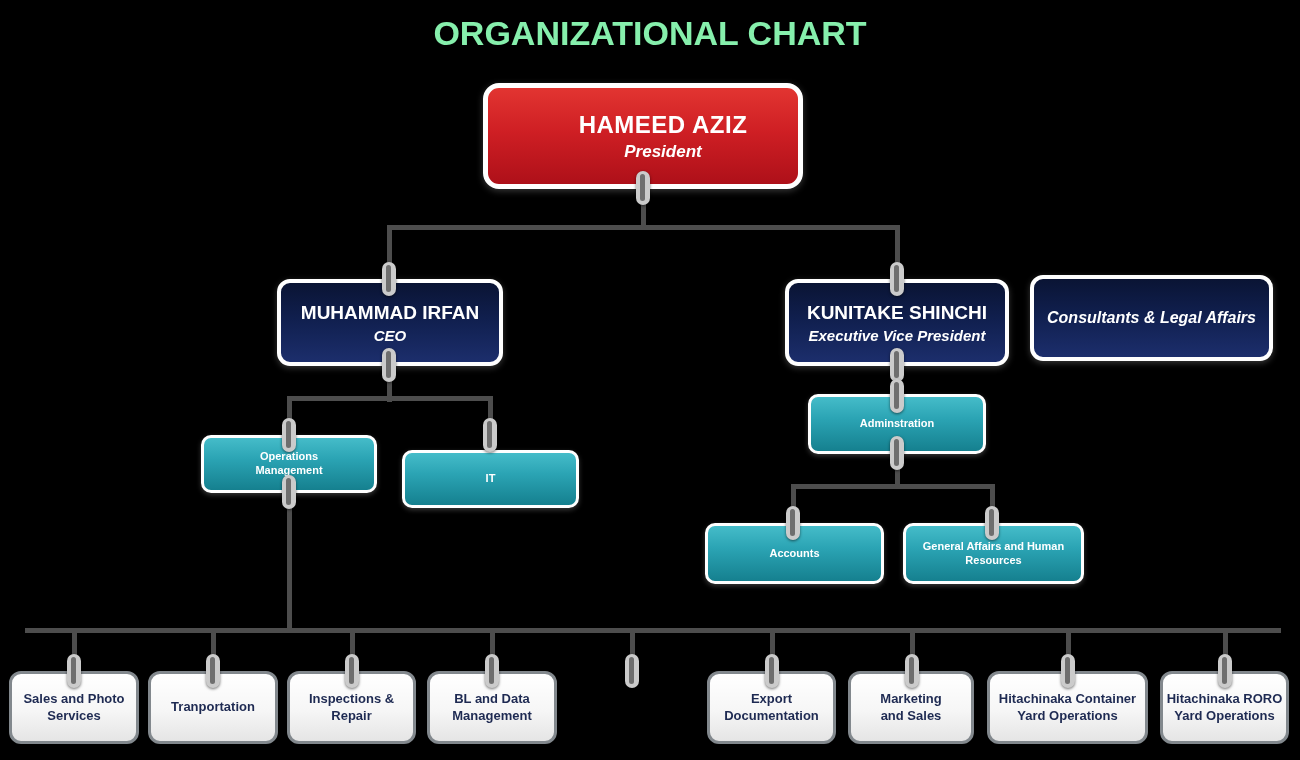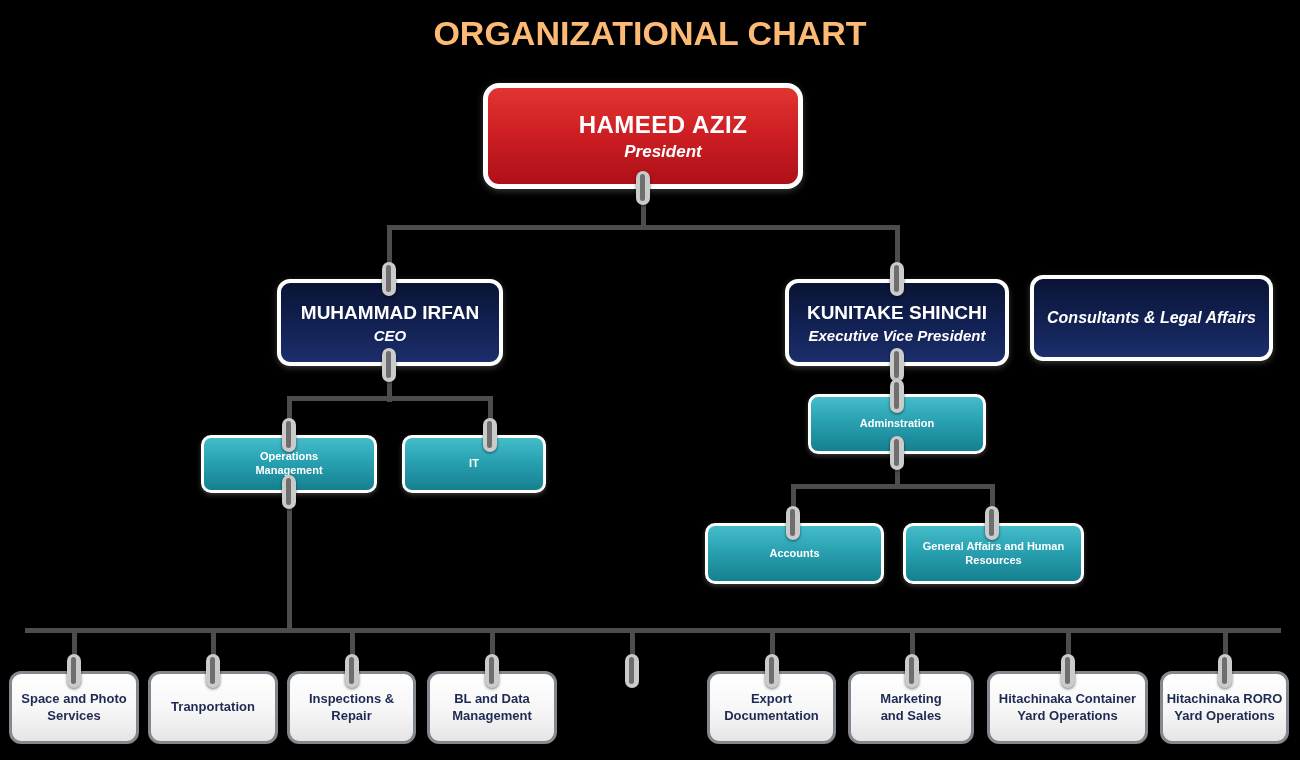--- a/index.html
+++ b/index.html
@@ -2,21 +2,21 @@
 <html><head>
 <meta charset="utf-8">
 <style>
   html,body{margin:0;padding:0;background:#000;}
   .stage{
     position:relative;width:1300px;height:760px;background:#000000;
     font-family:"Liberation Sans","DejaVu Sans",sans-serif;overflow:hidden;
   }
   .page-title{
     position:absolute;top:14px;left:0;right:0;text-align:center;
-    font-size:34px;font-weight:bold;color:#fdba74;letter-spacing:0px;
+    font-size:34px;font-weight:bold;color:#86efac;letter-spacing:0px;
   }
   .cline{position:absolute;background:#4d4d4d;}
   .pin{
     position:absolute;width:14px;height:34px;border-radius:7px;
     background:#cbcbcb;box-shadow:0 1px 3px rgba(0,0,0,.55);z-index:5;
   }
   .pin::after{
     content:"";position:absolute;left:4px;top:3px;width:5px;height:27px;
     border-radius:3px;background:#6e6e6e;
   }
@@ -101,38 +101,38 @@
   </div>
 
   <div class="box navy" style="left:1030px;top:275px;width:243px;height:86px">
     <div class="consult-label">Consultants &amp; Legal Affairs</div>
   </div>
 
   <div class="box teal" style="left:201px;top:435px;width:176px;height:58px">
     <div class="teal-label" style="max-width:120px">Operations Management</div>
   </div>
 
-  <div class="box teal" style="left:402px;top:435px;width:144px;height:58px">
+  <div class="box teal" style="left:402px;top:450px;width:177px;height:58px">
     <div class="teal-label">IT</div>
   </div>
 
   <div class="box teal" style="left:808px;top:394px;width:178px;height:60px">
     <div class="teal-label">Adminstration</div>
   </div>
 
   <div class="box teal" style="left:705px;top:523px;width:179px;height:61px">
     <div class="teal-label">Accounts</div>
   </div>
 
   <div class="box teal" style="left:903px;top:523px;width:181px;height:61px">
     <div class="teal-label" style="max-width:165px">General Affairs and Human Resources</div>
   </div>
 
   <div class="box dept" style="left:9px;width:130px">
-    <div class="dept-label">Space and Photo Services</div>
+    <div class="dept-label">Sales and Photo Services</div>
   </div>
   <div class="box dept" style="left:148px;width:130px">
     <div class="dept-label">Tranportation</div>
   </div>
   <div class="box dept" style="left:287px;width:129px">
     <div class="dept-label" style="max-width:95px">Inspections &amp; Repair</div>
   </div>
   <div class="box dept" style="left:427px;width:130px">
     <div class="dept-label" style="max-width:100px">BL and Data Management</div>
   </div>

